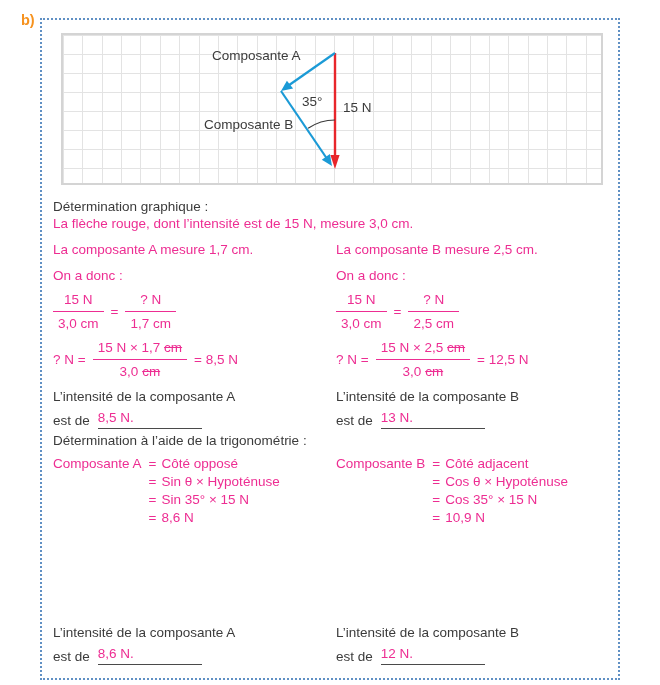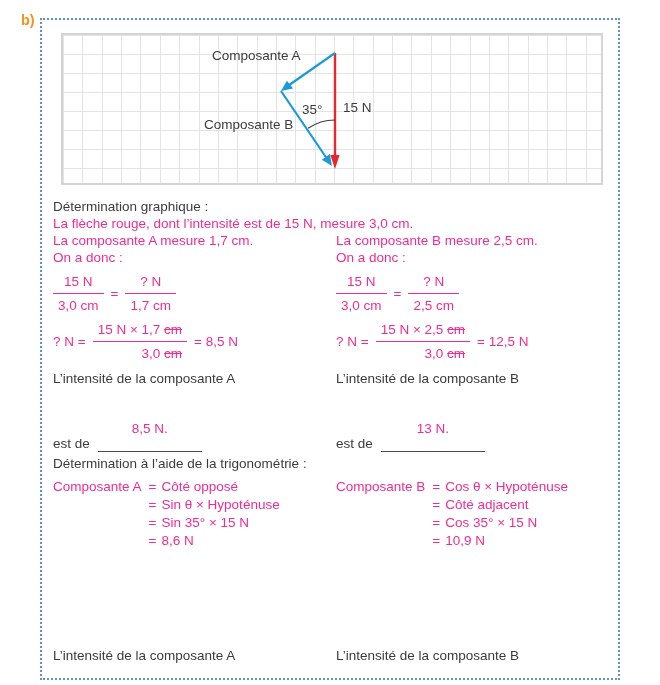--- a/index.html
+++ b/index.html
@@ -29,36 +29,36 @@
   .dlabel{
     position:absolute;font-size:13.5px;color:#3b3b3b;white-space:nowrap;
     line-height:15px;
   }
   
   .content{padding:0 11px;font-size:13.5px;line-height:17px;}
   .pink{color:#ed2d92;}
   .h{margin-top:13px;}
   .h2{margin-top:3px;}
   .line{}
-  .tworow{display:flex;margin-top:0;}
+  .tworow{display:flex;margin-top:9px;}
   .col-l{width:283px;flex:none;}
   .col-r{flex:1;}
   
   .eqrow{display:flex;align-items:center;gap:7px;margin-top:7px;}
   .frac{display:inline-block;text-align:center;}
   .fnum{display:block;border-bottom:1.4px solid #ed2d92;padding:0 5px 3px;line-height:17px;}
-  .fden{display:block;padding:3px 5px 0;line-height:17px;text-align:right;}
+  .fden{display:block;padding:3px 5px 0;line-height:17px;}
   s{text-decoration:line-through;}
   
   .ansrow{display:flex;align-items:flex-end;margin-top:4px;}
   .ansrow.last{margin-top:4px;}
   .ans-line{
     display:inline-block;width:104px;margin-left:8px;
-    border-bottom:1.4px solid #4a4a4a;text-align:center;
-    color:#ed2d92;padding-bottom:14px;line-height:17px;margin-top:29px;
+    border-bottom:1.4px solid #4a4a4a;text-align:left;
+    color:#ed2d92;padding-bottom:2px;line-height:17px;
   }
   .intensity{margin-top:8px;}
   .intensity2{margin-top:3px;}
   
   .trigrow{display:flex;margin-top:7px;}
   .trigblock{display:flex;}
   .tname{white-space:nowrap;margin-right:7px;line-height:15px;}
   .tline{line-height:15px;margin-bottom:3px;white-space:nowrap;}
   .teq{margin-right:5px;}
   .spacer{height:93px;}
@@ -79,21 +79,21 @@
       <line x1="272" y1="18" x2="225.5" y2="50.5" stroke="#1b9ad6" stroke-width="2.2"></line>
       <polygon points="218,56 223.9,45.8 230.1,53.6" fill="#1b9ad6"></polygon>
 
       <line x1="218" y1="56" x2="263.5" y2="123" stroke="#1b9ad6" stroke-width="2.2"></line>
       <polygon points="269,131 258.8,124.7 266.9,119.1" fill="#1b9ad6"></polygon>
 
       <path d="M 272 85 A 48 48 0 0 0 245.1 93.3" fill="none" stroke="#3b3b3b" stroke-width="1.2"></path>
     </svg>
     <div class="dlabel" style="left:149px;top:13px;">Composante A</div>
     <div class="dlabel" style="left:141px;top:82px;">Composante B</div>
-    <div class="dlabel" style="left:239px;top:67px;">35°</div>
+    <div class="dlabel" style="left:239px;top:59px;">35°</div>
     <div class="dlabel" style="left:280px;top:65px;">15 N</div>
   </div>
 
   <div class="content">
 
     <div class="h">Détermination graphique :</div>
     <div class="line pink">La flèche rouge, dont l’intensité est de 15 N, mesure 3,0 cm.</div>
 
     <div class="tworow">
       <div class="col-l pink">La composante A mesure 1,7 cm.</div>
@@ -184,22 +184,22 @@
             <div class="tline"><span class="teq">=</span><span>Sin θ × Hypoténuse</span></div>
             <div class="tline"><span class="teq">=</span><span>Sin 35° × 15 N</span></div>
             <div class="tline"><span class="teq">=</span><span>8,6 N</span></div>
           </div>
         </div>
       </div>
       <div class="col-r">
         <div class="trigblock pink">
           <span class="tname">Composante B</span>
           <div class="tlines">
+            <div class="tline"><span class="teq">=</span><span>Côté adjacent</span></div>
             <div class="tline"><span class="teq">=</span><span>Cos θ × Hypoténuse</span></div>
-            <div class="tline"><span class="teq">=</span><span>Côté adjacent</span></div>
             <div class="tline"><span class="teq">=</span><span>Cos 35° × 15 N</span></div>
             <div class="tline"><span class="teq">=</span><span>10,9 N</span></div>
           </div>
         </div>
       </div>
     </div>
 
     <div class="spacer"></div>
 
     <div class="tworow intensity2">

